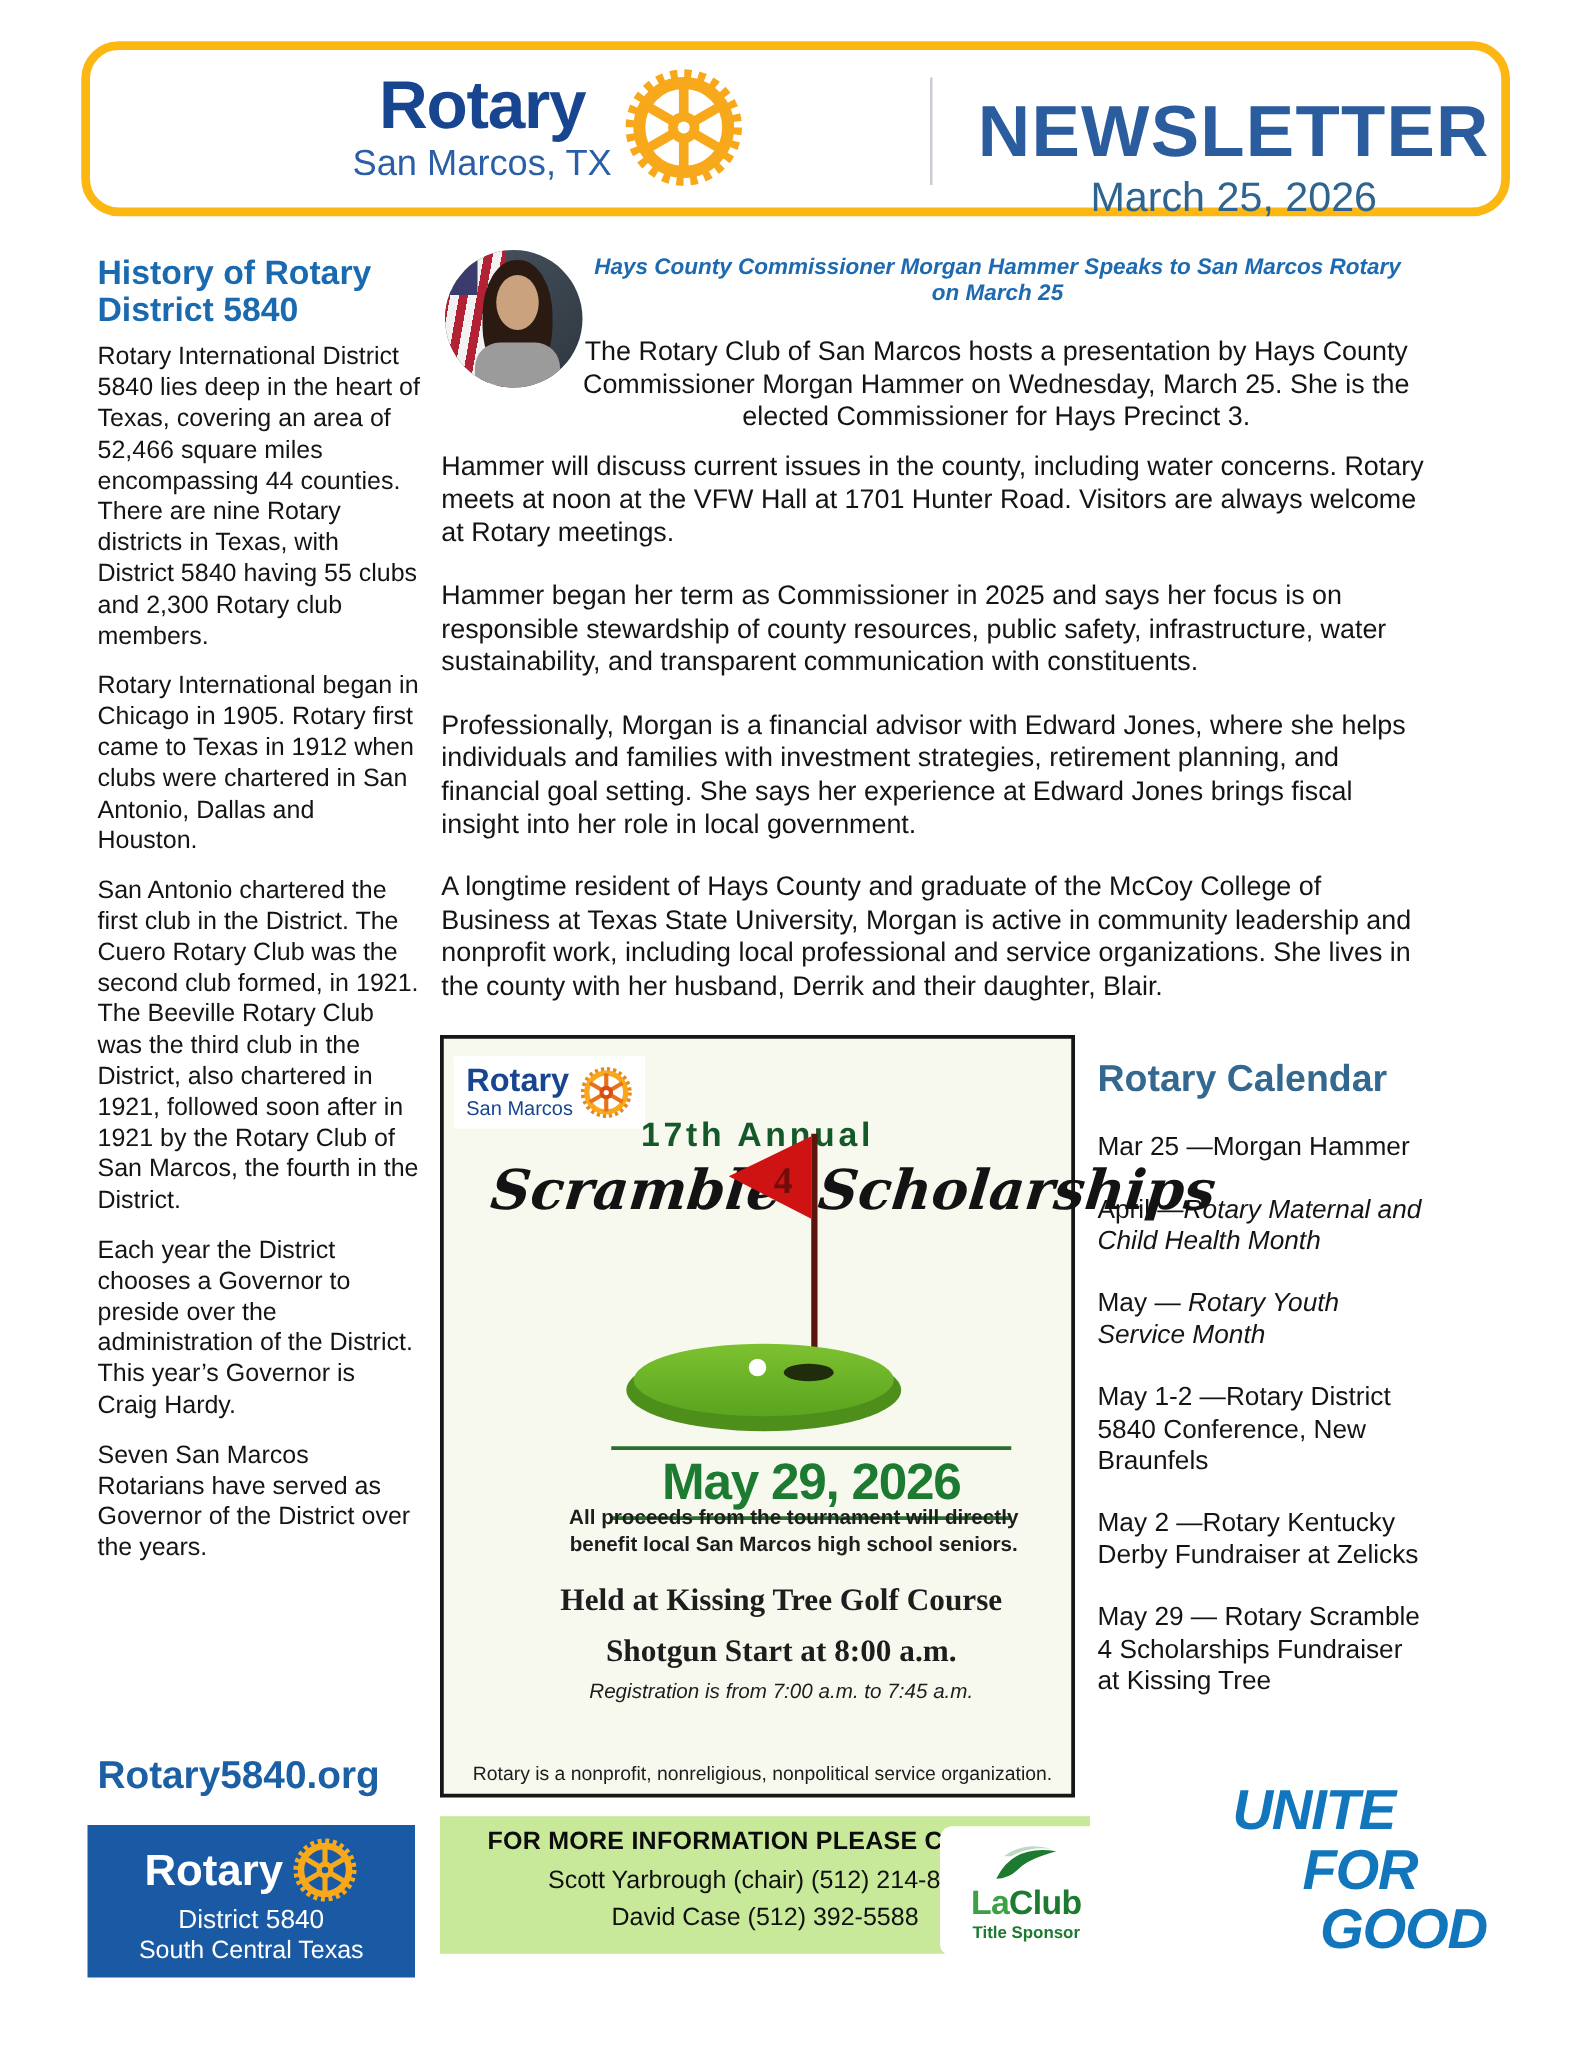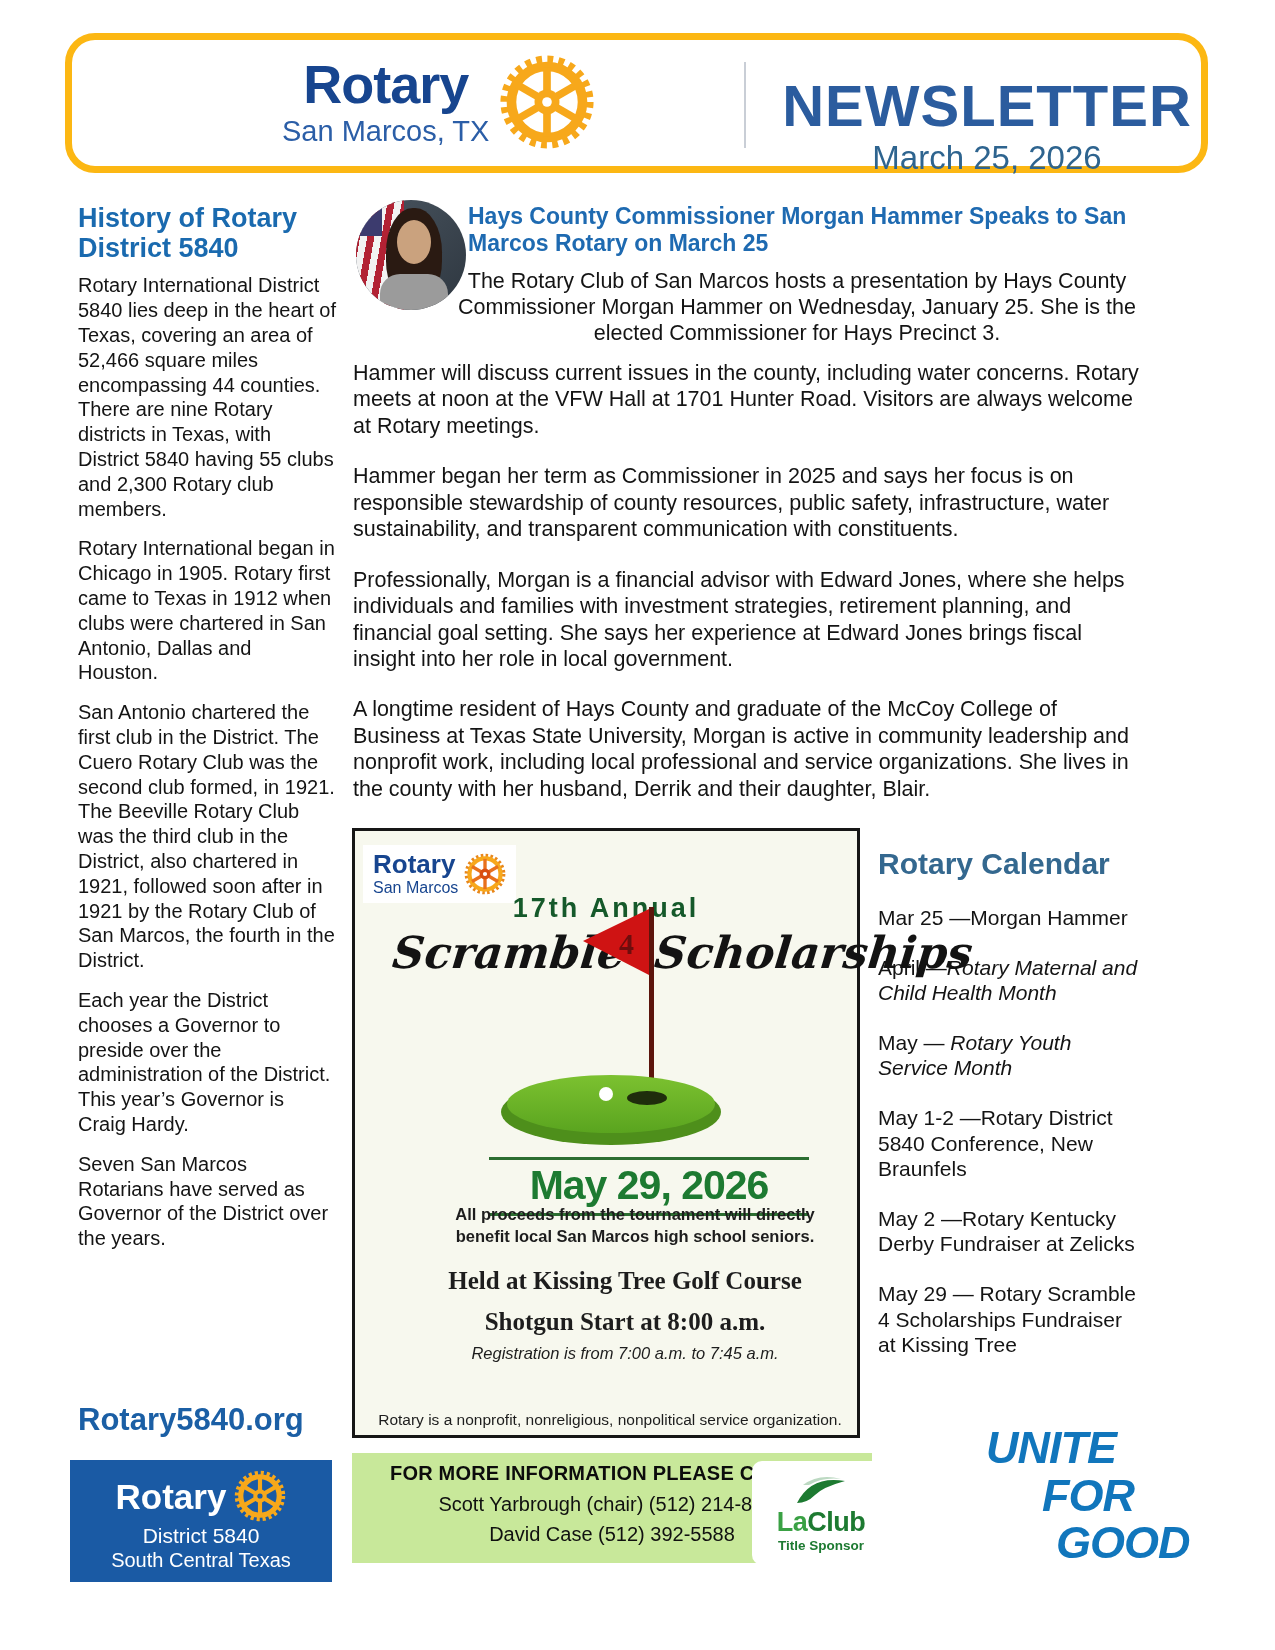--- a/index.html
+++ b/index.html
@@ -36,22 +36,22 @@
   .photo{position:absolute;left:356px;top:200px;width:110px;height:110px;border-radius:50%;
          overflow:hidden;background:linear-gradient(135deg,#4a5560,#2e3740);}
   .photo .flag{position:absolute;left:-10px;top:-4px;width:58px;height:120px;
                background:repeating-linear-gradient(100deg,#b22234 0 7px,#f2f2f2 7px 14px);}
   .photo .canton{position:absolute;left:-10px;top:-6px;width:36px;height:42px;background:#3c3b6e;}
   .photo .hair{position:absolute;left:30px;top:8px;width:56px;height:92px;background:#2a1a12;
                border-radius:48% 48% 42% 42%;}
   .photo .face{position:absolute;left:41px;top:20px;width:34px;height:44px;background:#caa27e;border-radius:50%;}
   .photo .suit{position:absolute;left:24px;top:74px;width:68px;height:40px;background:#9b9b9b;
                border-radius:20px 20px 0 0;}
-  .art-title{position:absolute;left:468px;top:203px;width:660px;text-align:left;
-             font-size:23px;font-weight:bold;color:#1e6ab1;line-height:1.16;}
+  .art-title{position:absolute;left:468px;top:203px;width:660px;text-align:center;
+             font-size:18px;font-weight:bold;color:#1e6ab1;line-height:1.16;font-style:italic;}
   .art-intro{position:absolute;left:452px;top:268px;width:690px;text-align:center;
              font-size:21.5px;line-height:1.21;color:#141414;}
   .art-body{position:absolute;left:353px;top:360px;width:786px;}
   .art-body p{margin:0 0 24px 0;font-size:21.5px;line-height:1.23;color:#141414;}
 
   
   .flyer{position:absolute;left:352px;top:828px;width:508px;height:610px;background:#f7f8ee;
          border:3px solid #161616;box-sizing:border-box;}
   .flyer-logo{position:absolute;left:8px;top:14px;background:#fff;padding:6px 10px;
               display:flex;align-items:center;gap:6px;}
@@ -170,21 +170,21 @@
   </div>
 
   <div class="photo">
     <div class="flag"></div>
     <div class="canton"></div>
     <div class="hair"></div>
     <div class="face"></div>
     <div class="suit"></div>
   </div>
   <div class="art-title">Hays County Commissioner Morgan Hammer Speaks to San Marcos Rotary on March 25</div>
-  <div class="art-intro">The Rotary Club of San Marcos hosts a presentation by Hays County Commissioner Morgan Hammer on Wednesday, January 25. She is the elected Commissioner for Hays Precinct 3.</div>
+  <div class="art-intro">The Rotary Club of San Marcos hosts a presentation by Hays County Commissioner Morgan Hammer on Wednesday, March 25. She is the elected Commissioner for Hays Precinct 3.</div>
   <div class="art-body">
     <p>Hammer will discuss current issues in the county, including water concerns. Rotary meets at noon at the VFW Hall at 1701 Hunter Road. Visitors are always welcome at Rotary meetings.</p>
     <p>Hammer began her term as Commissioner in 2025 and says her focus is on responsible stewardship of county resources, public safety, infrastructure, water sustainability, and transparent communication with constituents.</p>
     <p>Professionally, Morgan is a financial advisor with Edward Jones, where she helps individuals and families with investment strategies, retirement planning, and financial goal setting. She says her experience at Edward Jones brings fiscal insight into her role in local government.</p>
     <p>A longtime resident of Hays County and graduate of the McCoy College of Business at Texas State University, Morgan is active in community leadership and nonprofit work, including local professional and service organizations. She lives in the county with her husband, Derrik and their daughter, Blair.</p>
   </div>
 
   <div class="flyer">
     <div class="flyer-logo">
       <div class="fl-stack">

